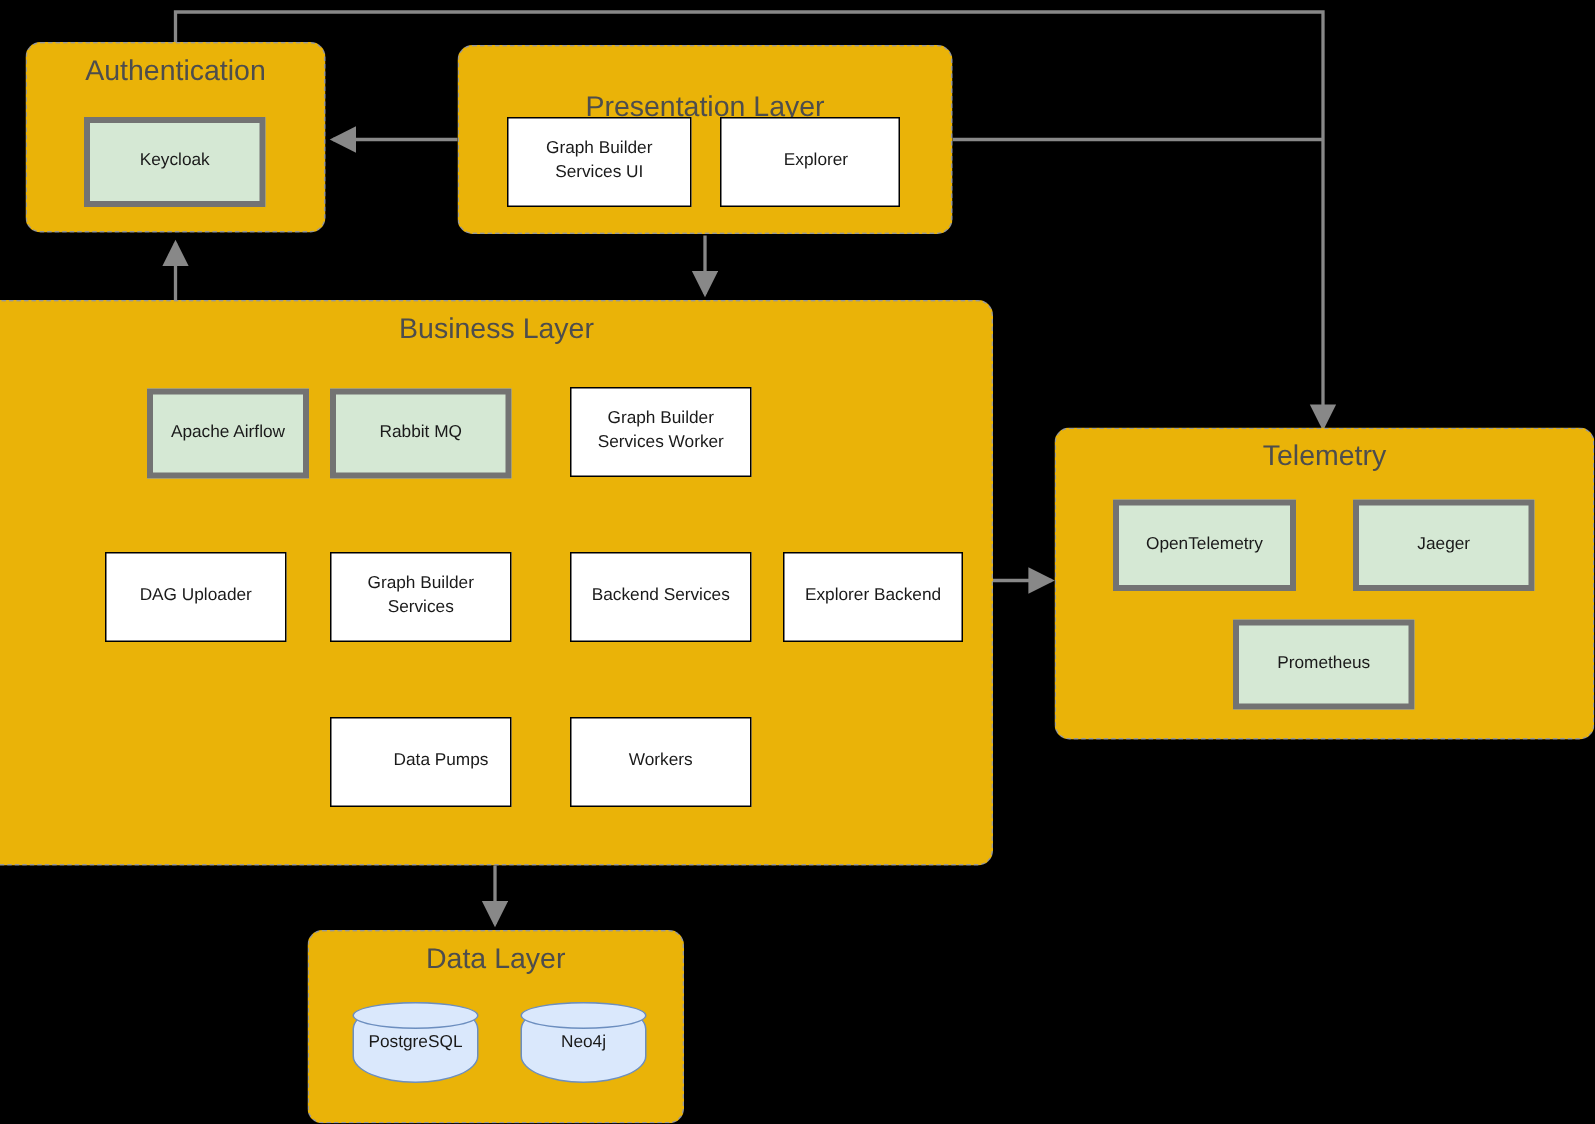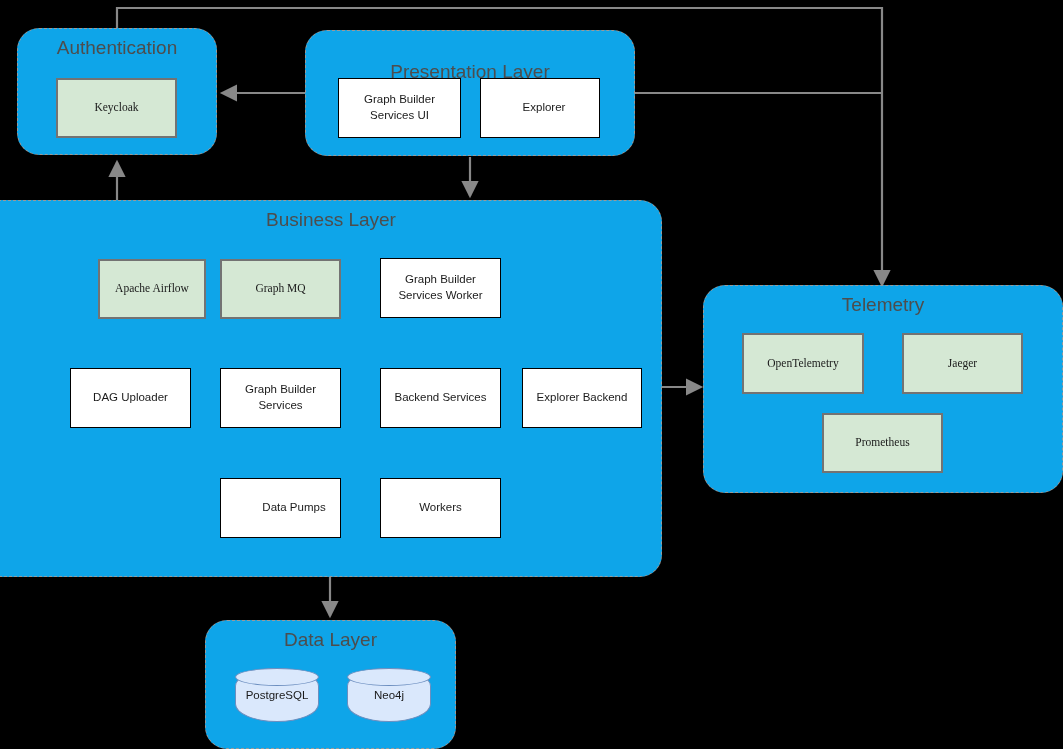--- a/index.html
+++ b/index.html
@@ -1,24 +1,24 @@
 <!DOCTYPE html>
 <html><head>
 <meta charset="utf-8">
 <style>
   html,body{margin:0;padding:0;background:#000;}
   #stage{position:relative;width:1063px;height:749px;background:#000;
          font-family:"Liberation Sans","DejaVu Sans",sans-serif;overflow:hidden;}
   svg.layer{position:absolute;left:0;top:0;width:1063px;height:749px;}
-  .group{position:absolute;background:#0ea5e9;border:1px dashed #999;border-radius:22px;box-sizing:border-box;}
+  .group{position:absolute;background:#eab308;border:1px dashed #999;border-radius:10px;box-sizing:border-box;}
   .group-title{position:absolute;left:0;right:0;text-align:center;color:#4d4d4d;font-size:19px;}
   .node{position:absolute;box-sizing:border-box;display:flex;align-items:center;justify-content:center;
         text-align:center;font-size:11.5px;color:#1a1a1a;line-height:1.35;padding:2px 4px;}
   .node.white{background:#ffffff;border:1px solid #000000;}
-  .node.green{background:#d5e8d4;border:2px solid #737373;font-family:Liberation Serif, serif;}
+  .node.green{background:#d5e8d4;border:4px solid #737373;}
   .cyl{position:absolute;box-sizing:border-box;display:flex;align-items:center;justify-content:center;
        text-align:center;font-size:11.5px;color:#1a1a1a;background:#dae8fc;
        border:1px solid #6c8ebf;border-radius:50%/18px;}
   .cyl::before{content:"";position:absolute;left:-1px;right:-1px;top:-1px;height:18px;
        border:1px solid #6c8ebf;border-radius:50%;background:#dae8fc;box-sizing:border-box;}
   .cyl span{position:relative;z-index:2;}
 </style>
 </head>
 <body>
 
@@ -100,21 +100,21 @@
     <span>Explorer</span>
   </div>
 
   <div class="group" style="left:-24px;top:200px;width:686px;height:377px;">
     <div class="group-title" style="top:8px;left:24px;right:0;">Business Layer</div>
   </div>
   <div class="node green" style="left:70px;top:259px;width:108px;height:60px;margin-left:28px;">
     <span>Apache Airflow</span>
   </div>
   <div class="node green" style="left:220px;top:259px;width:121px;height:60px;">
-    <span>Graph MQ</span>
+    <span>Rabbit MQ</span>
   </div>
   <div class="node white" style="left:380px;top:258px;width:121px;height:60px;white-space:pre-line;">
     <span>Graph Builder
 Services Worker</span>
   </div>
   <div class="node white" style="left:70px;top:368px;width:121px;height:60px;">
     <span>DAG Uploader</span>
   </div>
   <div class="node white" style="left:220px;top:368px;width:121px;height:60px;white-space:pre-line;">
     <span>Graph Builder

